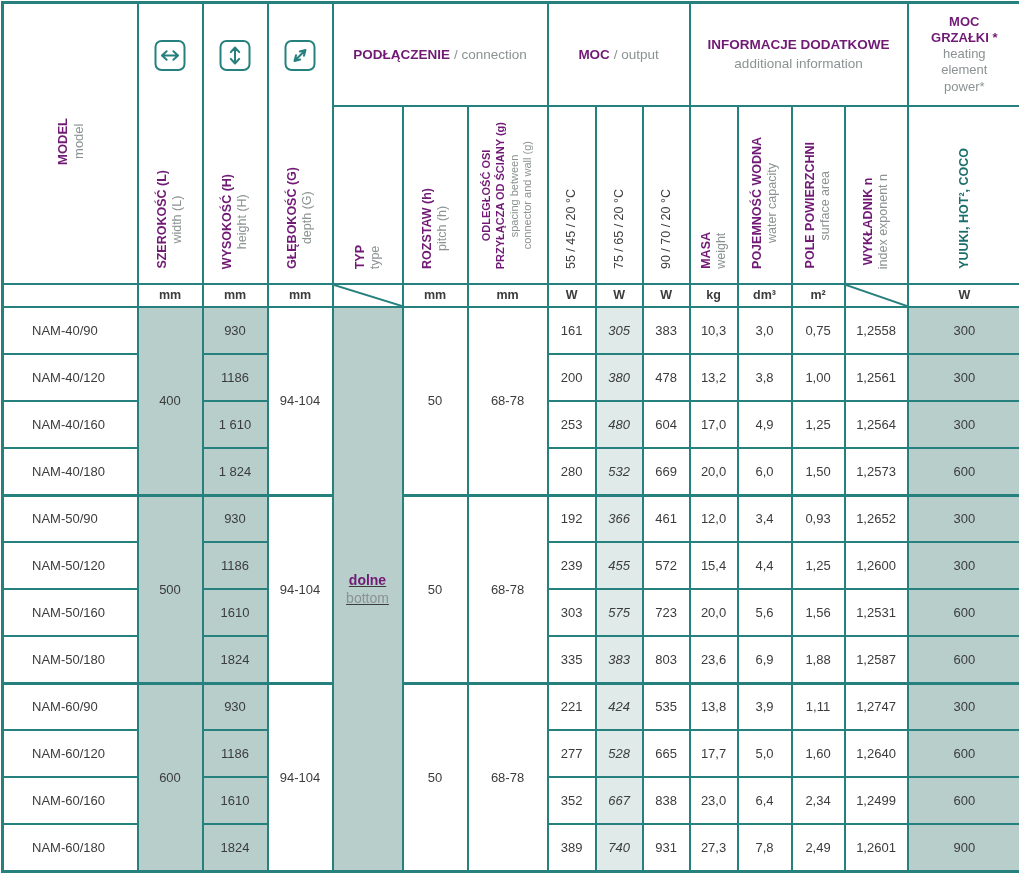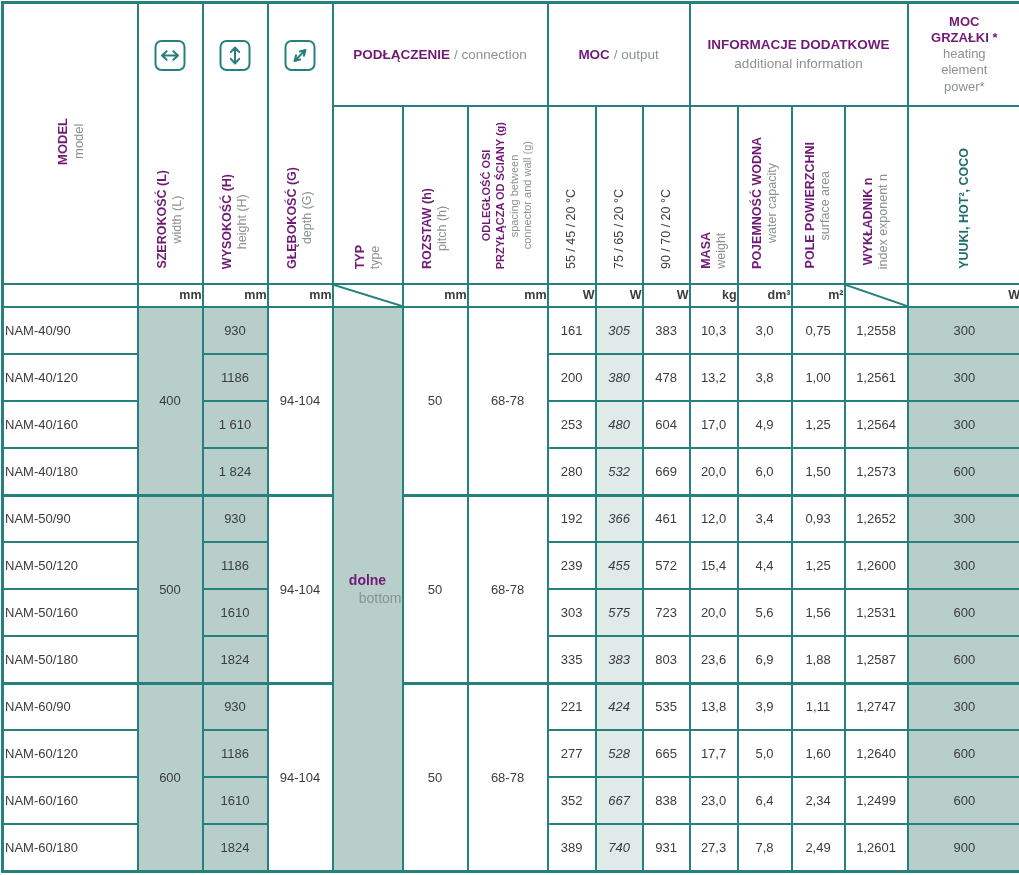--- a/index.html
+++ b/index.html
@@ -15,21 +15,21 @@
   tr.r-head1 { height:103px; }
   tr.r-head2 { height:178px; }
   tr.r-units { height:23px; }
   tr.r-data  { height:47px; }
   tr.group-start td { border-top-width:3px;margin-top:8px; }
 
   .shade  { background:#b7cecb; }
   .lshade { background:#e0eae8;font-style:italic; }
 
   .num { text-align:center; font-size:13px; }
-  .model-cell { text-align:left; padding-left:1px; font-size:13px; }
+  .model-cell { text-align:left; padding-left:28px; font-size:13px; }
 
   .pl { font-weight:700; color:#701a75; }
   .en { font-weight:400; color:#8c9293; }
 
   
   .vcell { vertical-align:bottom; text-align:center; padding-bottom:10px; }
   .vcell.mid { vertical-align:middle; padding-bottom:0; }
   .vtext {
     display:inline-block; writing-mode:vertical-rl; transform:rotate(180deg);
     white-space:nowrap; line-height:1.2; font-size:12.5px;
@@ -49,30 +49,30 @@
   .iconbox svg { width:27px; height:27px; display:block; }
 
   
   .ghead { text-align:center; vertical-align:middle; font-size:13.5px; }
   .ghead .line2 { display:block; margin-top:4px; }
   .heater-head { text-align:center; vertical-align:middle; font-size:13px; line-height:1.25; }
   .heater-head .pl { display:block; max-width:80px; margin:0 auto; }
   .heater-head .en { display:block; max-width:52px; margin:0 auto 0; }
 
   
-  .unit { text-align:right; vertical-align:middle; font-size:12.5px; font-weight:700; }
+  .unit { text-align:center; vertical-align:middle; font-size:12.5px; font-weight:700; }
 
   
   .diag { position:relative; }
   .diag svg { position:absolute; left:0; top:0; width:100%; height:100%; display:block; }
 
   
-  .typ-cell { vertical-align:middle; text-align:center; font-size:14px; line-height:1.3; }
+  .typ-cell { vertical-align:middle; text-align:center; font-size:14px; line-height:1.3;text-decoration:underline; }
   .typ-cell .pl { display:block; }
-  .typ-cell .en { display:block;text-align:right; }
+  .typ-cell .en { display:block; }
 </style>
 </head>
 <body>
 
 <div class="wrap">
 <table class="spec">
   <colgroup>
     <col style="width:135px">
         <col style="width:65px">
         <col style="width:65px">

